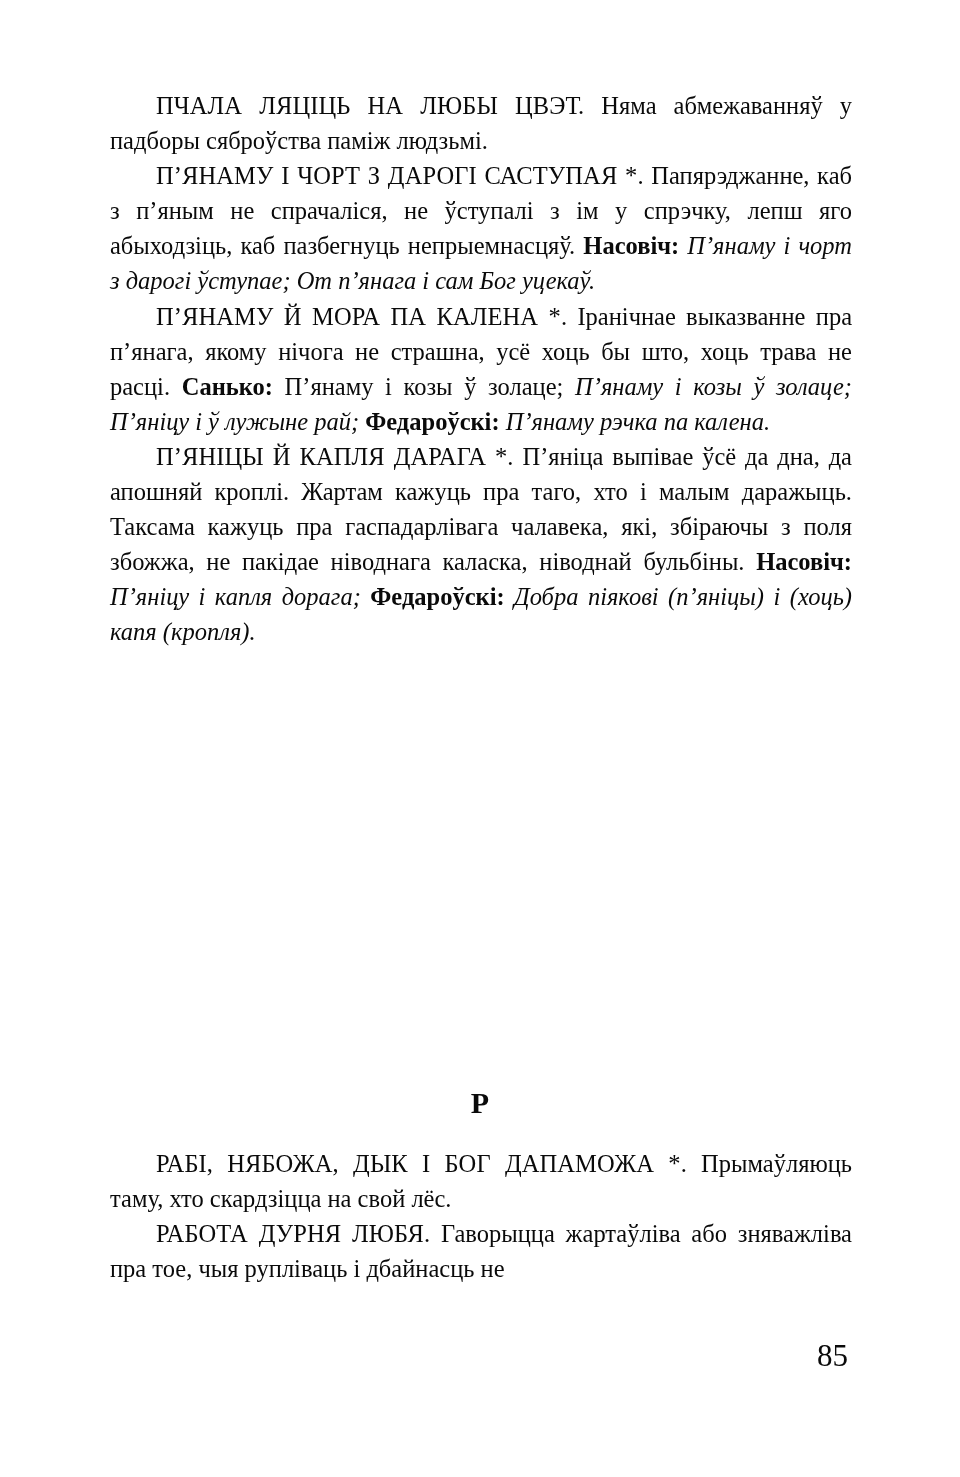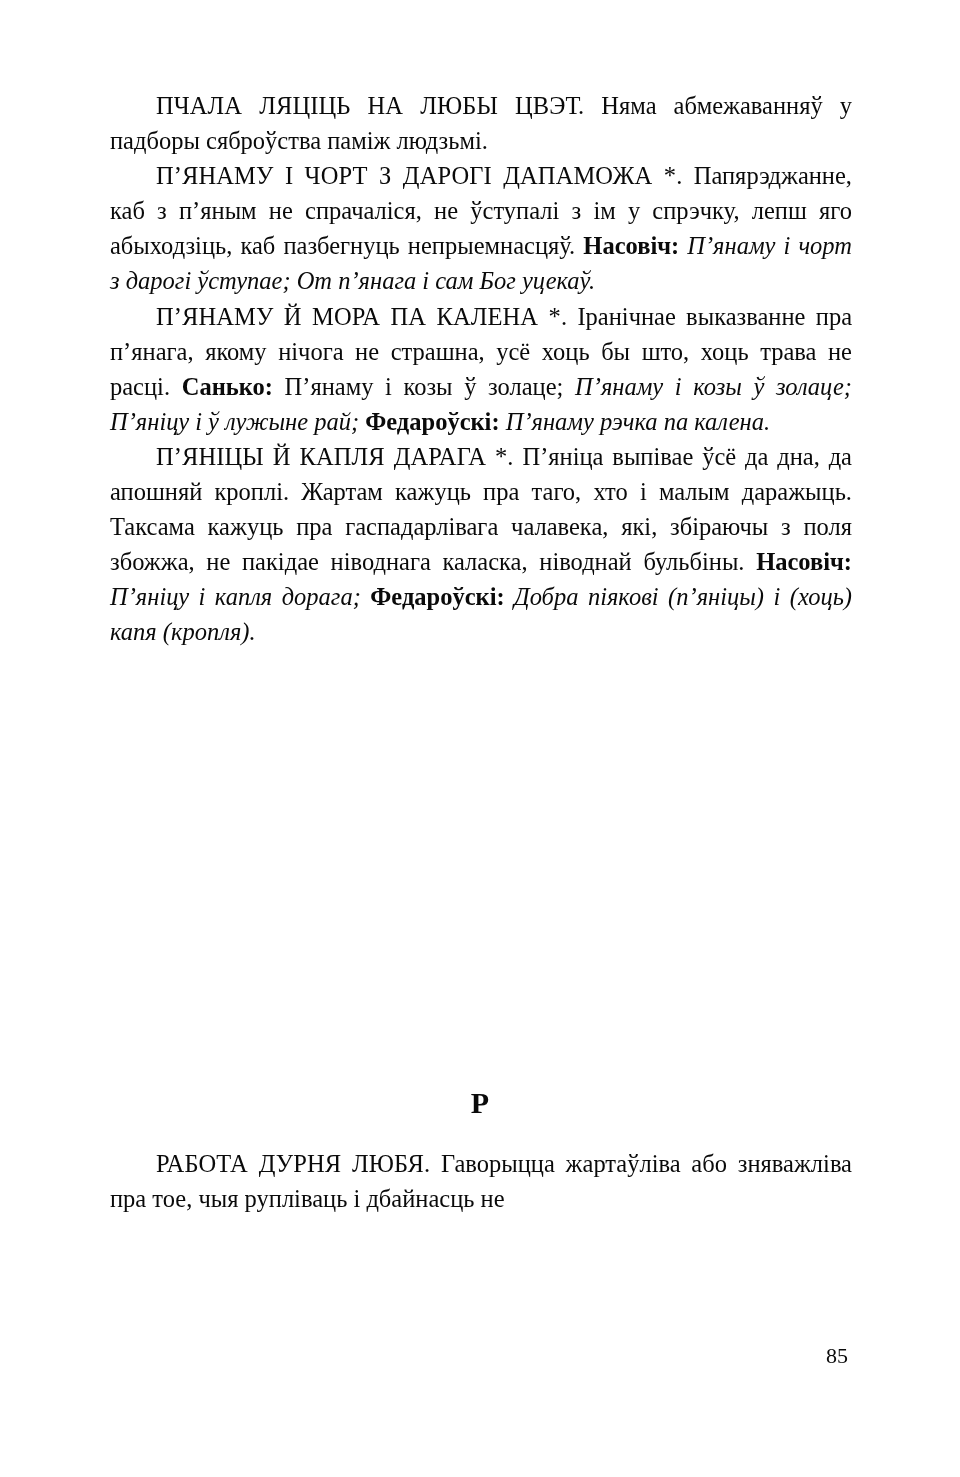--- a/index.html
+++ b/index.html
@@ -65,53 +65,54 @@
     font-size: 24.5px;
     line-height: 35.1px;
     text-align: justify;
     text-justify: inter-word;
     color: #0a0a0a;
   }
   .page-number {
     position: absolute;
     right: 112px;
     top: 1340px;
-    font-size: 22px;
+    font-size: 31px;
     line-height: 32px;
     color: #0a0a0a;
     font-family: "Liberation Serif", "DejaVu Serif", serif;
   }
   .last-para {
     text-align: justify;
   }
 </style>
 </head>
 <body>
 
 <div class="page">
 
   <div class="text-column">
 
     <p class="entry"><span class="headword">ПЧАЛА ЛЯЦІЦЬ НА ЛЮБЫ ЦВЭТ.</span><span> Няма абмежаванняў у падборы сяброўства паміж людзьмі.</span></p>
 
 
 
-    <p class="entry"><span class="headword">П’ЯНАМУ І ЧОРТ З ДАРОГІ ДАПАМОЖА *.</span><span> Папярэджанне, каб з п’яным не спрачаліся, не ўступалі з ім у спрэчку, лепш яго абыходзіць, каб пазбегнуць непрыемнасцяў. </span><span class="src">Насовіч:</span><span class="quote"> П’янаму і чорт з дарогі ўступае; От п’янага і сам Бог уцекаў.</span></p>
+    <p class="entry"><span class="headword">П’ЯНАМУ І ЧОРТ З ДАРОГІ САСТУПАЯ *.</span><span> Папярэджанне, каб з п’яным не спрачаліся, не ўступалі з ім у спрэчку, лепш яго абыходзіць, каб пазбегнуць непрыемнасцяў. </span><span class="src">Насовіч:</span><span class="quote"> П’янаму і чорт з дарогі ўступае; От п’янага і сам Бог уцекаў.</span></p>
 
     <p class="entry"><span class="headword">П’ЯНАМУ Й МОРА ПА КАЛЕНА *.</span><span> Іранічнае выказванне пра п’янага, якому нічога не страшна, усё хоць бы што, хоць трава не расці. </span><span class="src">Санько:</span><span> П’янаму і козы ў золаце; </span><span class="quote">П’янаму і козы ў золаце; П’яніцу і ў лужыне рай; </span><span class="src">Федароўскі:</span><span class="quote"> П’янаму рэчка па калена.</span></p>
 
     <p class="entry"><span class="headword">П’ЯНІЦЫ Й КАПЛЯ ДАРАГА *.</span><span> П’яніца выпівае ўсё да дна, да апошняй кроплі. Жартам кажуць пра таго, хто і малым даражыць. Таксама кажуць пра гаспадарлівага чалавека, які, збіраючы з поля збожжа, не пакідае ніводнага каласка, ніводнай бульбіны. </span><span class="src">Насовіч:</span><span class="quote"> П’яніцу і капля дорага; </span><span class="src">Федароўскі:</span><span class="quote"> Добра піякові (п’яніцы) і (хоць) капя (кропля).</span></p>
 
 
   </div>
 
   <div class="letter-heading">Р</div>
 
   <div class="section-two">
 
+    <p class="entry"><span class="headword">РАБІ, НЯБОЖА, ДЫК І БОГ ДАПАМОЖА *.</span><span> Прымаўляюць таму, хто скардзіцца на свой лёс.</span></p>
 
 
     <p class="entry last-para"><span class="headword">РАБОТА ДУРНЯ ЛЮБЯ.</span><span> Гаворыцца жартаўліва або зняважліва пра тое, чыя рупліваць і дбайнасць не</span></p>
 
   </div>
 
   <div class="page-number">85</div>
 
 </div>
 

